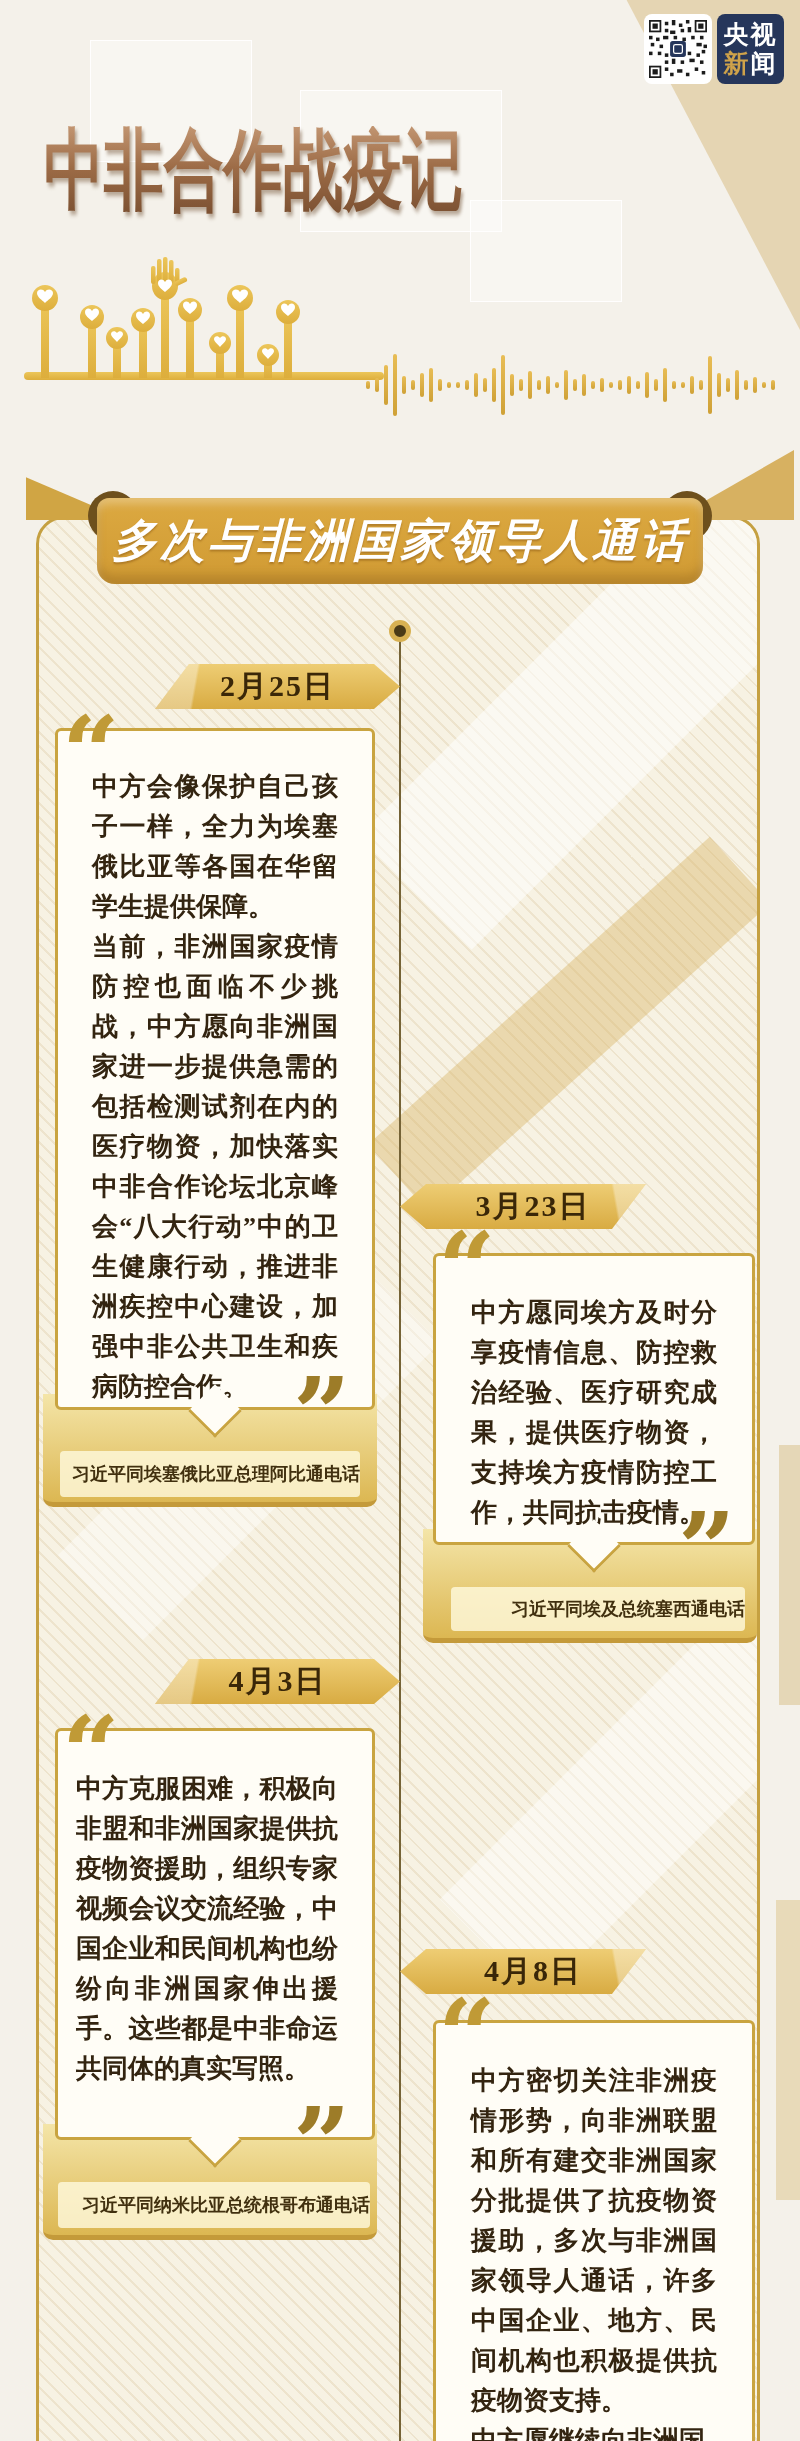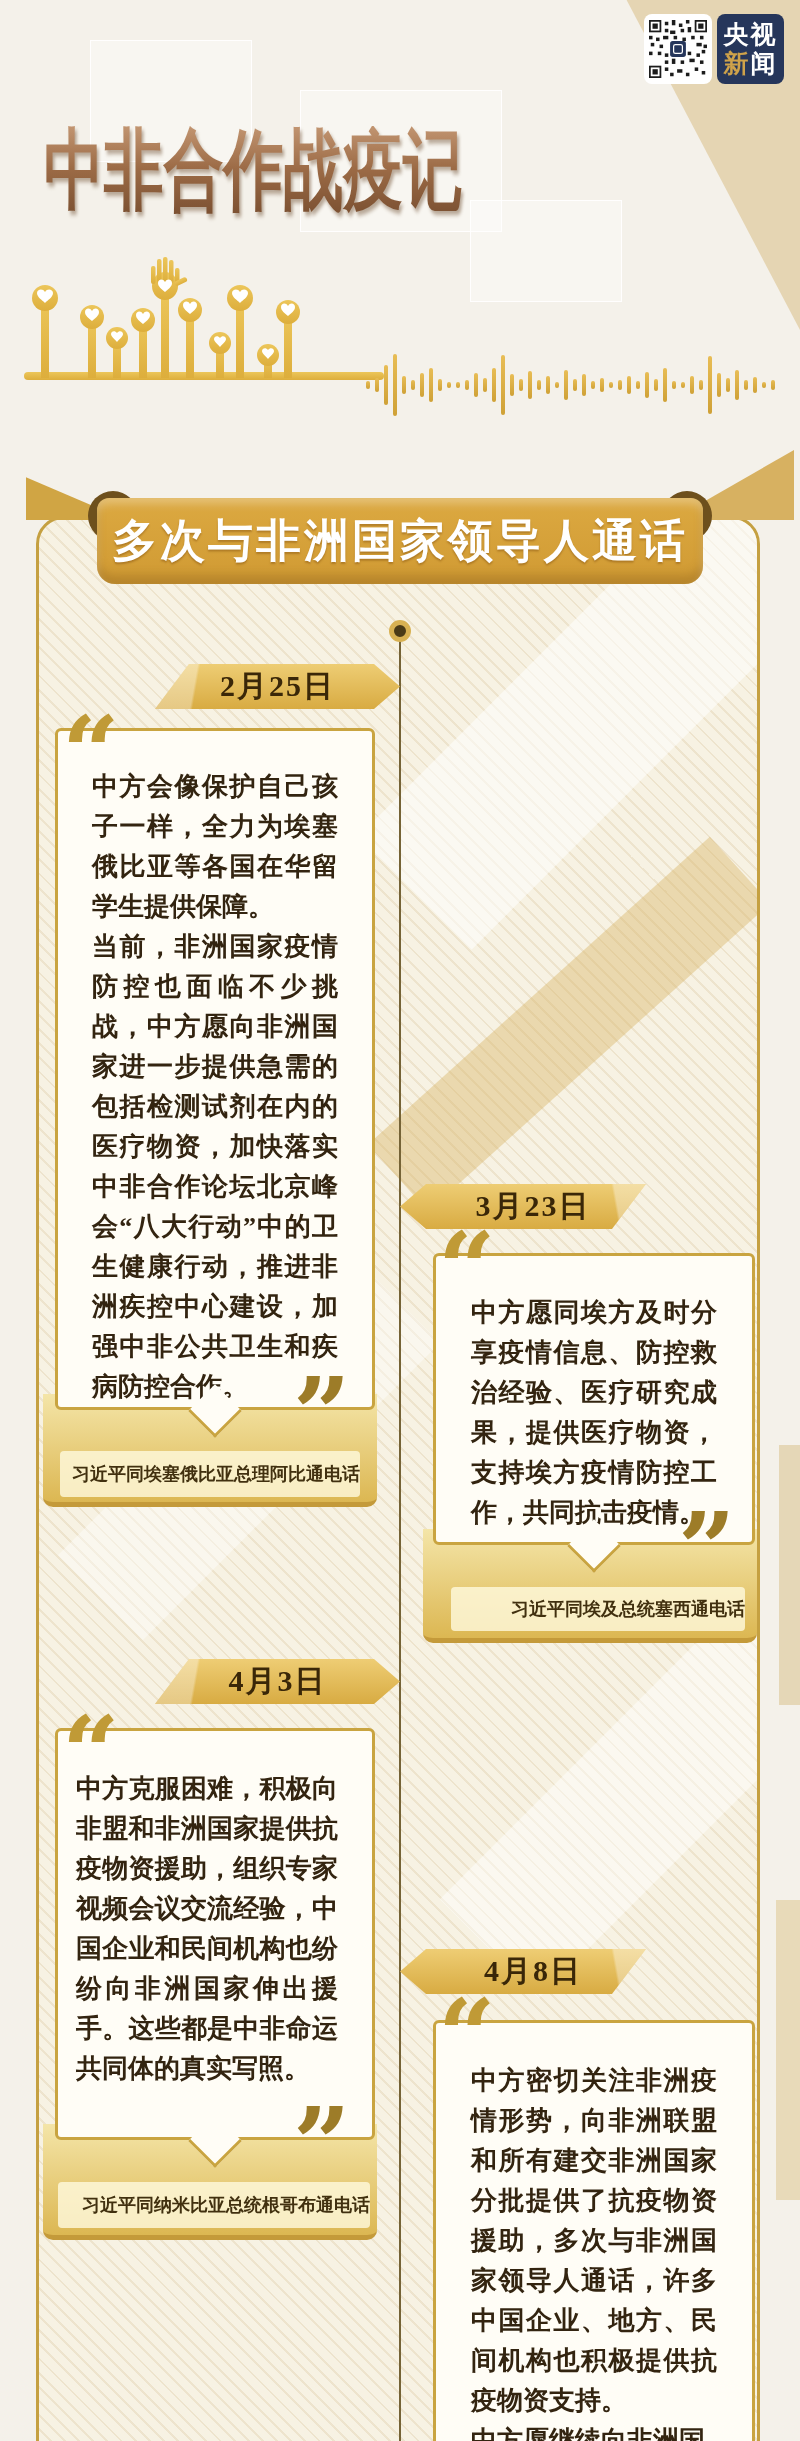--- a/index.html
+++ b/index.html
@@ -52,21 +52,21 @@
   
   .banner{position:absolute;left:85px;top:486px;width:630px;height:100px;z-index:9;}
   .banner .curl{position:absolute;width:50px;height:50px;border-radius:50%;background:#6e501d;top:5px;}
   .banner .curl.cl{left:3px;} .banner .curl.cr{left:577px;}
   .banner .body{position:absolute;left:12px;top:12px;width:606px;height:86px;
       border-radius:12px 12px 18px 18px;
       background:linear-gradient(180deg,#dca941,#d09a33);
       box-shadow:inset 0 6px 8px rgba(255,255,255,.28),inset 0 -9px 10px rgba(120,80,20,.28);
       display:flex;align-items:center;justify-content:center;}
   .banner .label{color:#fff;font-weight:bold;font-size:45px;letter-spacing:3px;
-      text-shadow:0 2px 2px rgba(120,70,10,.4);}
+      text-shadow:0 2px 2px rgba(120,70,10,.4);font-style:italic;}
 
   
   .tl-line{position:absolute;left:399px;top:631px;width:2px;height:1810px;background:#756336;z-index:3;}
   .tl-dot{position:absolute;left:389px;top:620px;width:22px;height:22px;border-radius:50%;
           box-sizing:border-box;background:#4a3a16;border:5px solid #d8b152;z-index:4;}
 
   
   .badge{position:absolute;height:45px;z-index:8;
          background:linear-gradient(180deg,#eecd74,#d8ab42);
          color:#3a2708;font-weight:bold;font-size:30px;letter-spacing:2px;

